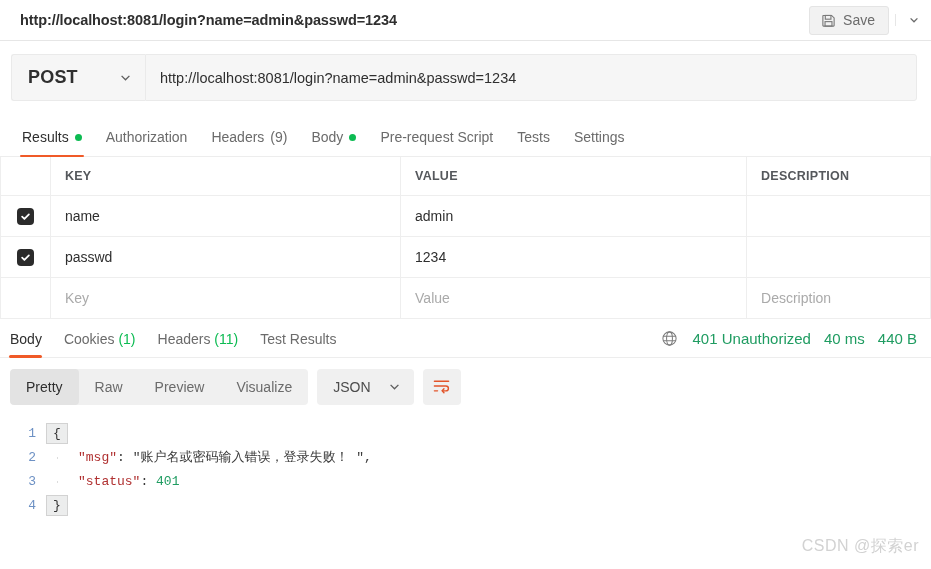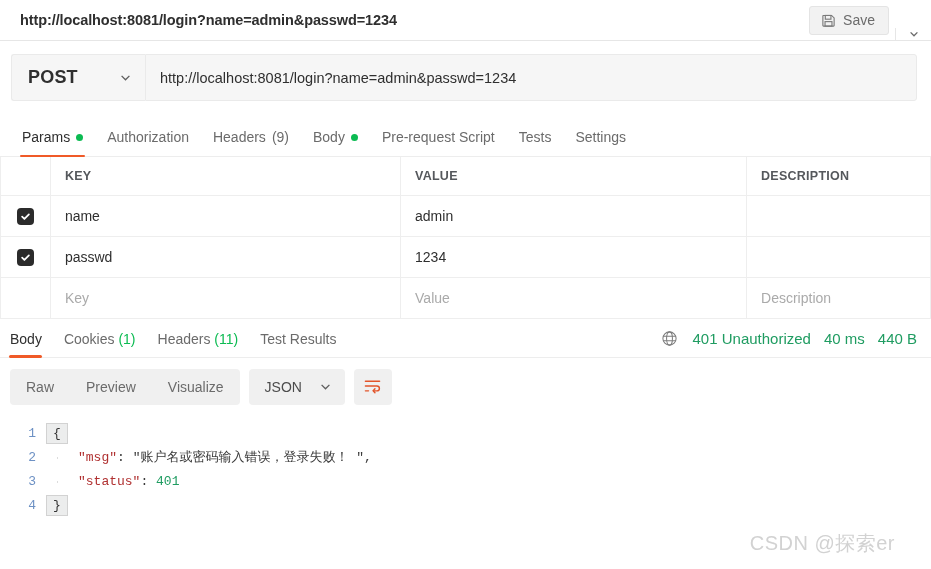--- a/index.html
+++ b/index.html
@@ -23,21 +23,21 @@
   .req-title {
     padding-left: 20px;
     font-size: 14.5px;
     color: #2f2f2f;
     font-weight: 600;
     letter-spacing: -0.1px;
   }
   .topbar-right {
     margin-left: auto;
     display: flex;
-    align-items: flex-end;
+    align-items: center;
     height: 100%;
   }
   .save-btn {
     display: flex;
     align-items: center;
     gap: 7px;
     background: #f2f2f2;
     border: 1px solid #e4e4e4;
     border-radius: 3px;
     height: 29px;
@@ -312,23 +312,23 @@
   }
   .ctext { padding-left: 10px; white-space: pre; }
   .k-key { color: #b03030; }
   .k-str { color: #3a3a3a; }
   .k-num { color: #1f9c61; }
   .k-punc { color: #3a3a3a; }
 
   
   .watermark {
     position: absolute;
-    right: 36px;
+    right: 12px;
     bottom: 12px;
-    font-size: 20px;
+    font-size: 16px;
     color: #d2d2d2;
     letter-spacing: 0.5px;
     user-select: none;
   }
 </style>
 </head>
 <body>
 
 <div class="topbar">
   <div class="req-title">http://localhost:8081/login?name=admin&amp;passwd=1234</div>
@@ -360,21 +360,21 @@
       <svg width="13" height="13" viewBox="0 0 12 12" fill="none" stroke="#5d5d5d" stroke-width="1.2">
         <path d="M2.4 4.5L6 8.1l3.6-3.6"></path>
       </svg>
     </span>
   </div>
   <div class="url-box">http://localhost:8081/login?name=admin&amp;passwd=1234</div>
 </div>
 
 <div class="req-tabs">
   <div class="tab active">
-    <span>Params</span>
+    <span>Results</span>
     <span class="dot"></span>
   </div>
   <div class="tab">
     <span>Authorization</span>
   </div>
   <div class="tab">
     <span>Headers</span>
     <span class="tab-count">(9)</span>
   </div>
   <div class="tab">
@@ -476,20 +476,21 @@
       </svg>
     </span>
     <span class="mtxt">401 Unauthorized</span>
     <span class="mtxt">40 ms</span>
     <span class="mtxt">440 B</span>
   </div>
 </div>
 
 <div class="resp-toolbar">
   <div class="seg">
+    <div class="seg-item active">Pretty</div>
     <div class="seg-item">Raw</div>
     <div class="seg-item">Preview</div>
     <div class="seg-item">Visualize</div>
   </div>
   <div class="fmt-box">
     <span>JSON</span>
     <span style="display:flex;">
       <svg width="13" height="13" viewBox="0 0 12 12" fill="none" stroke="#5d5d5d" stroke-width="1.2">
         <path d="M2.4 4.5L6 8.1l3.6-3.6"></path>
       </svg>

